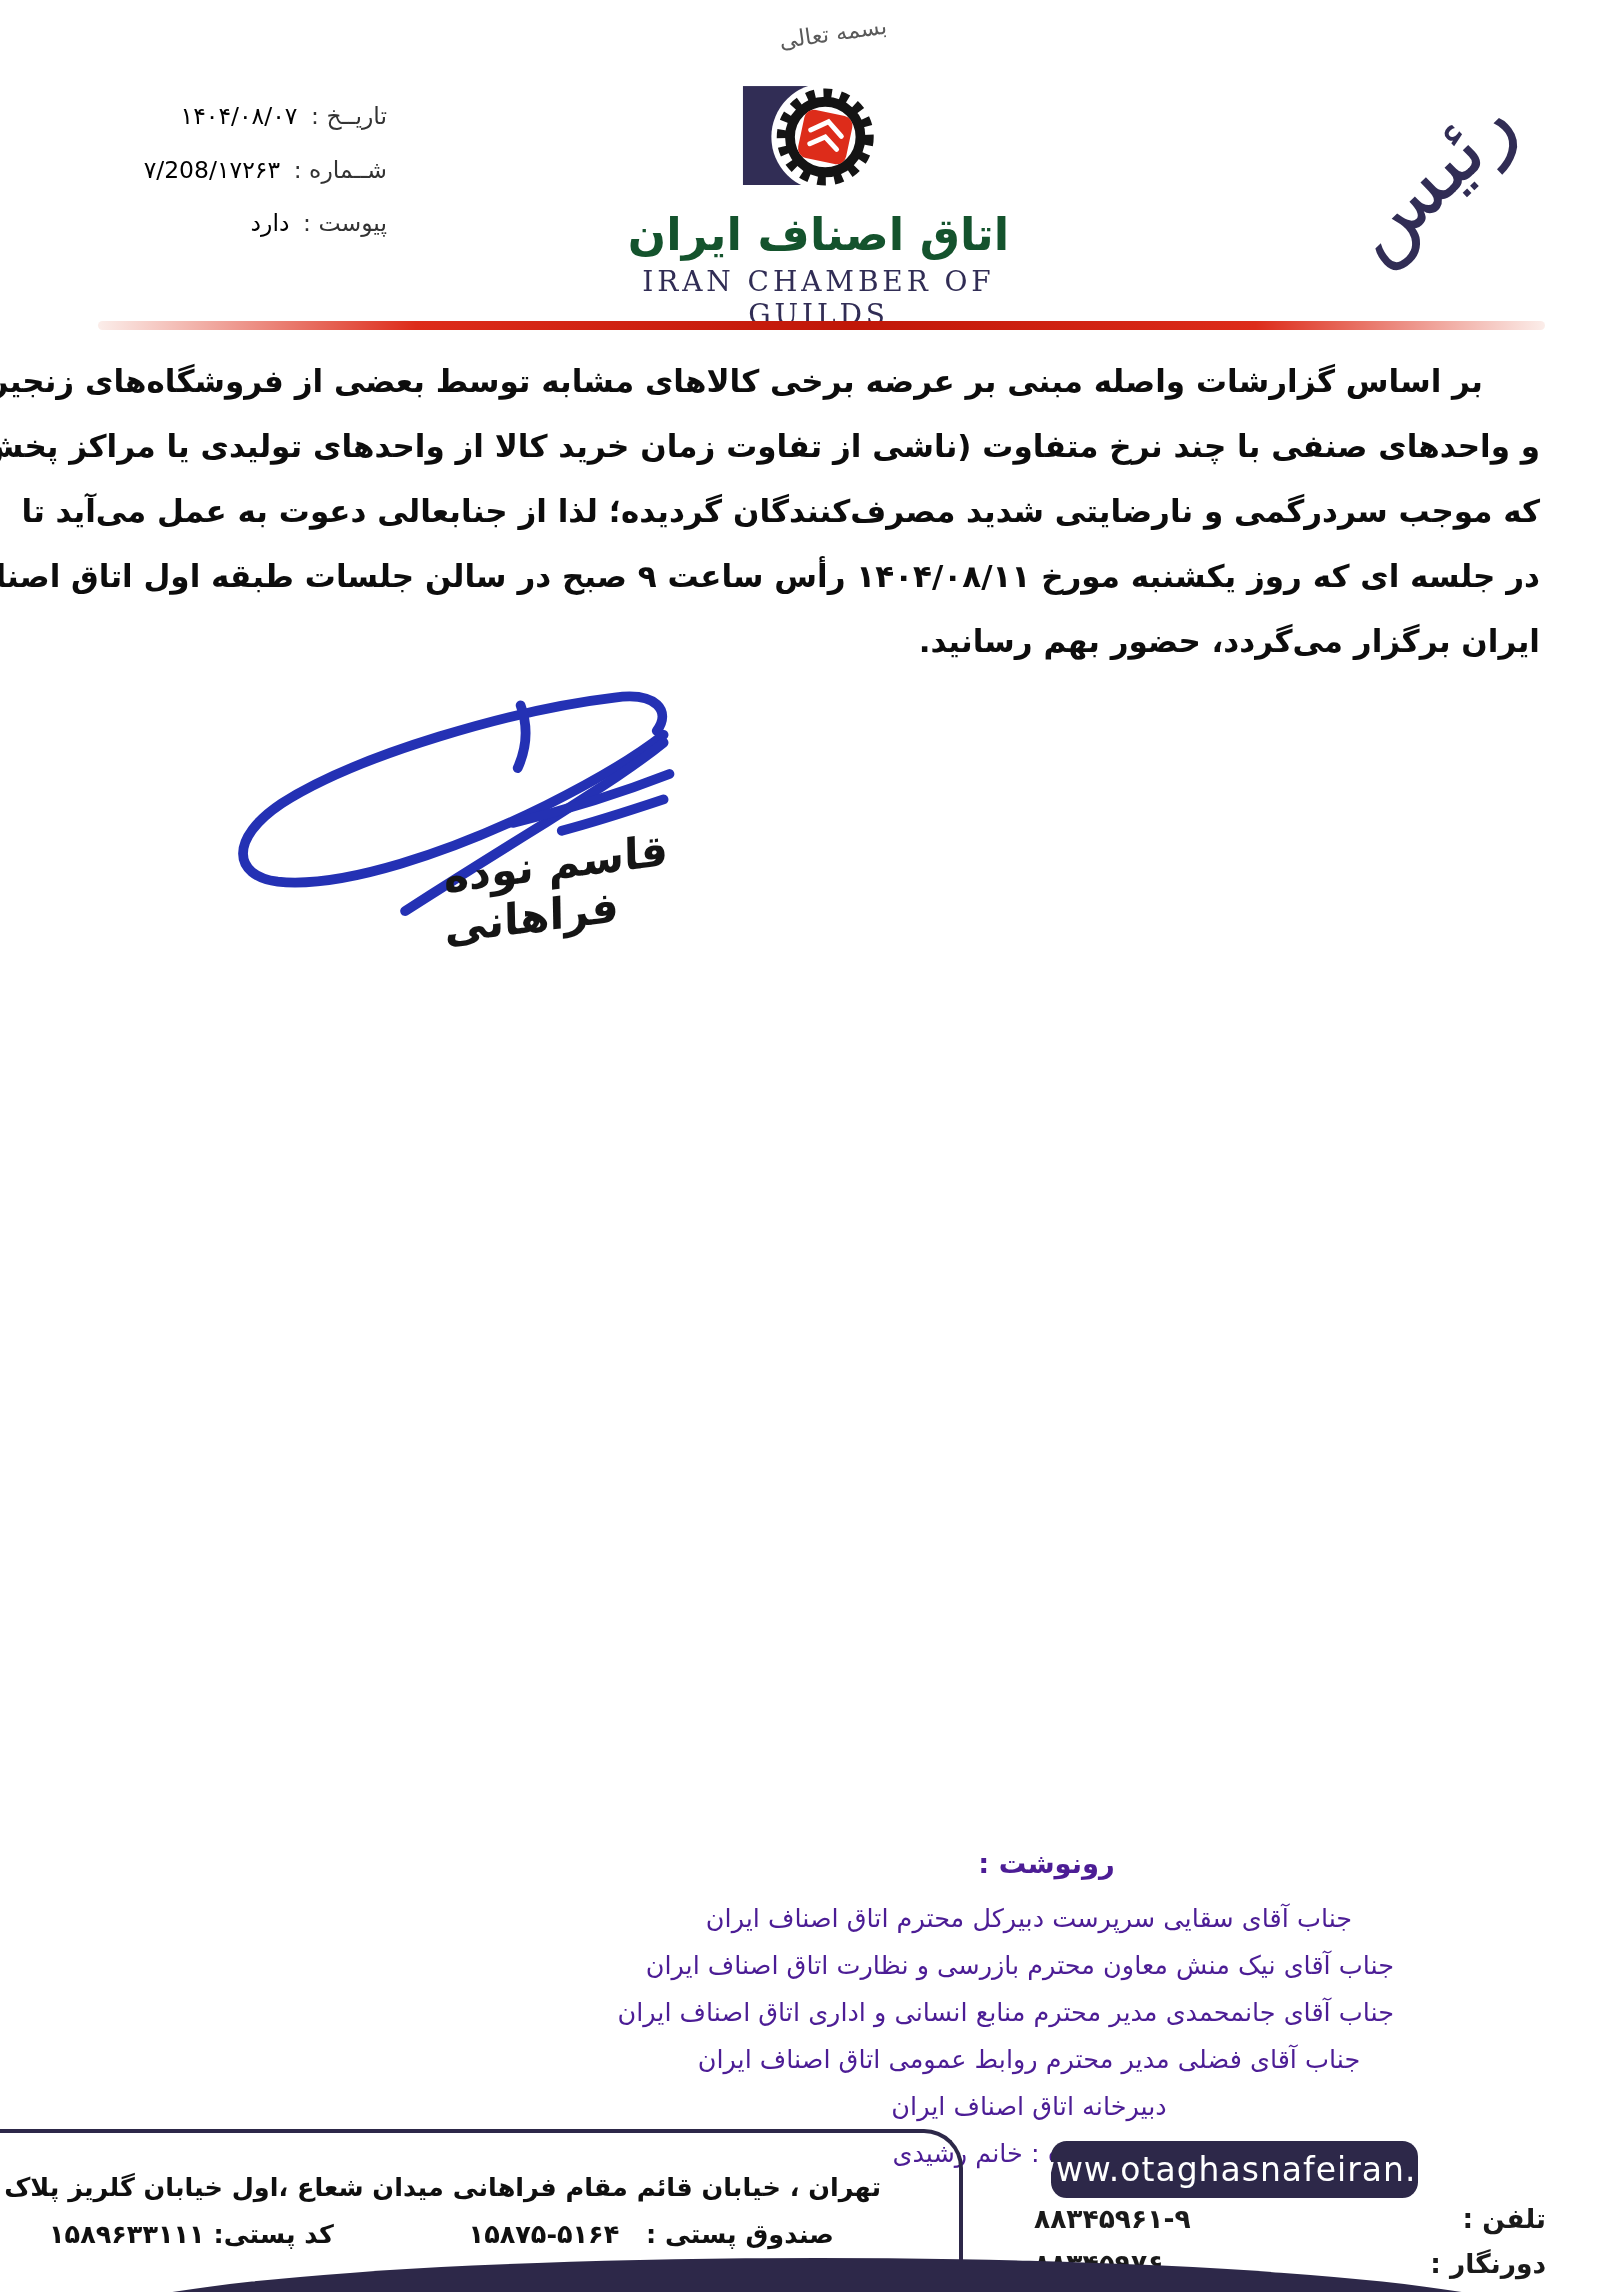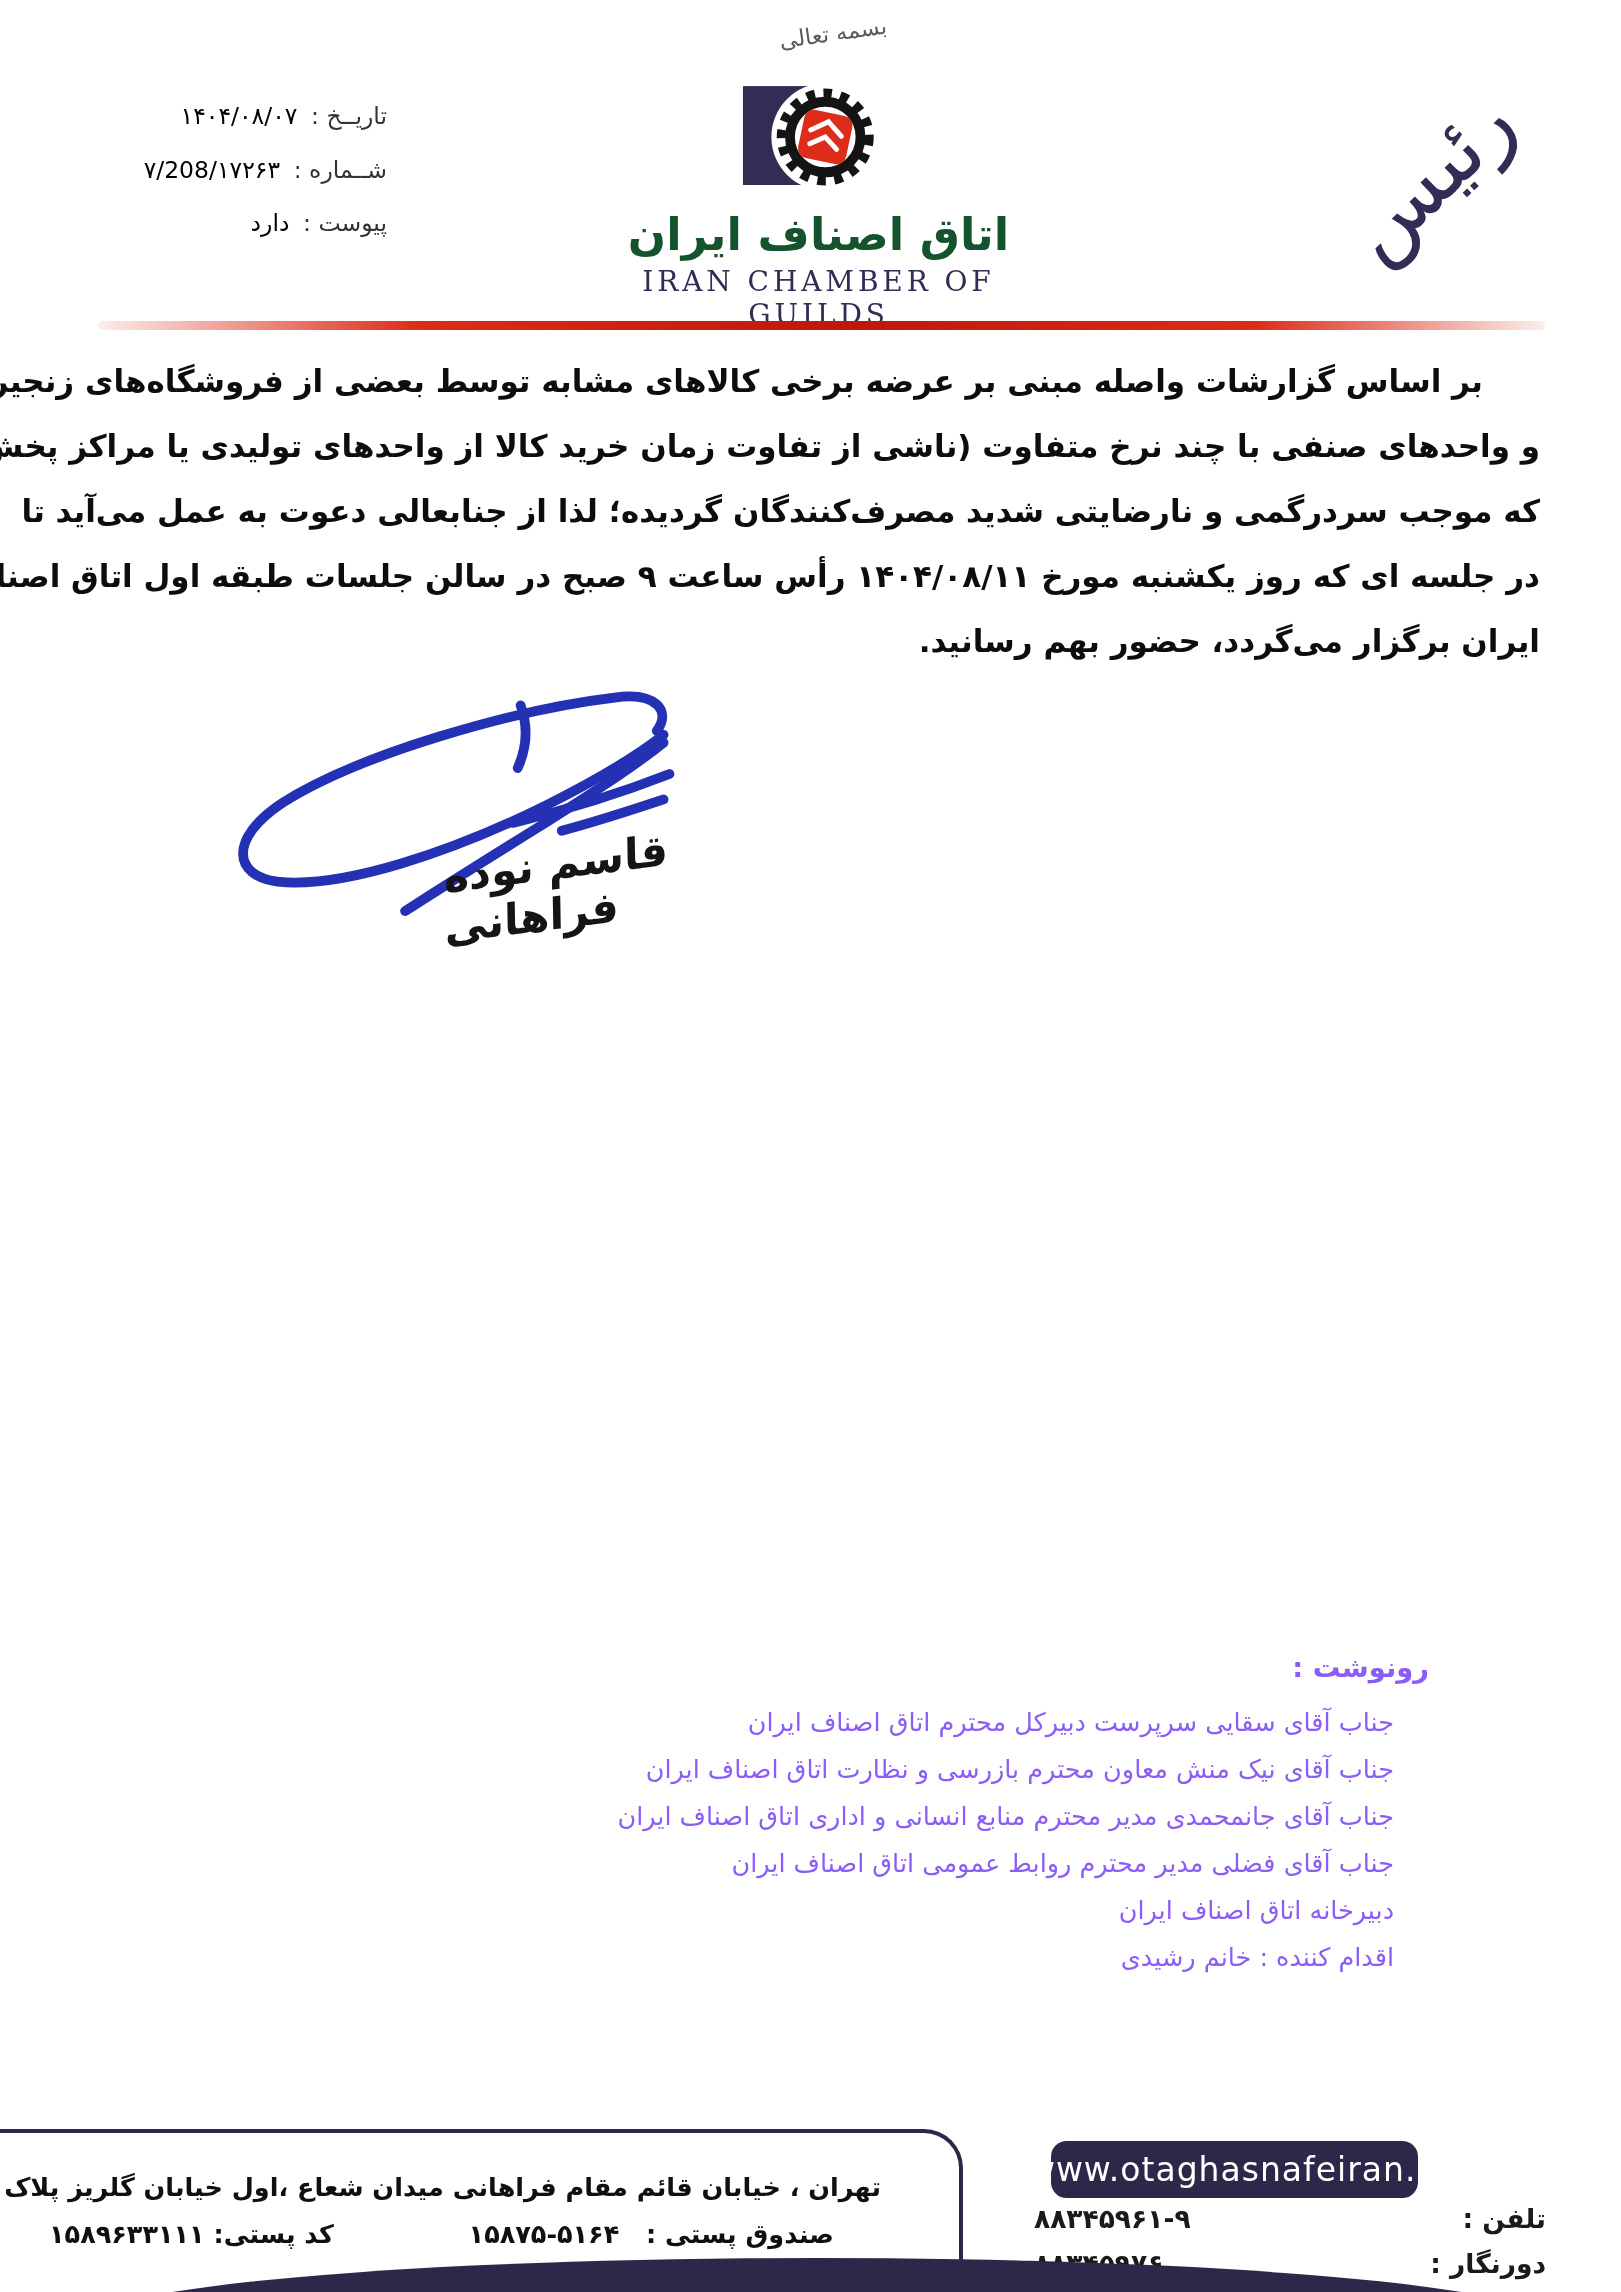--- a/index.html
+++ b/index.html
@@ -45,21 +45,21 @@
   .bline.last{text-align:center; text-align-last:right;}
   .bline b{font-weight:800;}
 
   
   .sig-svg{left:221px; top:674px;}
   .sig-name{left:443px; top:831px; width:353px; direction:rtl; text-align:left;
             font-size:43px; font-weight:bold; color:#151515;
             transform:rotate(-7deg) skewX(-6deg);}
 
   
-  .cc{right:192px; top:1652px; width:765px; direction:rtl; text-align:right; color:#8b5cf6;}
+  .cc{right:192px; top:1848px; width:765px; direction:rtl; text-align:center; color:#4c1d95;}
   .cc-header{font-size:27.4px; font-weight:bold; margin-bottom:15.7px; white-space:nowrap;}
   .cc-item{font-size:25.5px; line-height:47px; padding-right:35px; white-space:nowrap;}
 
   
   .addr-box{left:0; top:2129px; width:963px; height:164px;
             border-top:4.9px solid #2d2849; border-right:4.9px solid #2d2849;
             border-top-right-radius:39px; box-sizing:border-box;
             padding:33px 78px 0 49px; direction:rtl; font-weight:bold; color:#101010;}
   .addr-line1{font-size:25.5px; line-height:43px; white-space:nowrap;}
   .addr-line2{display:flex; justify-content:space-between; align-items:baseline;

